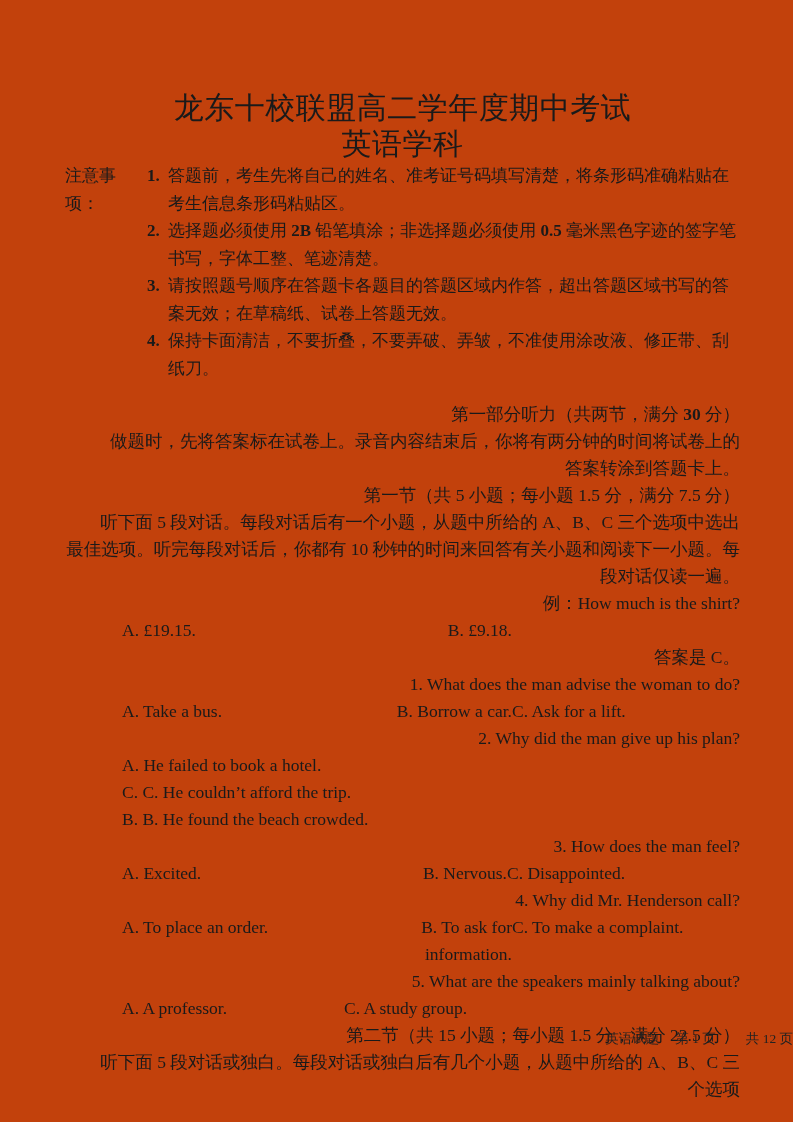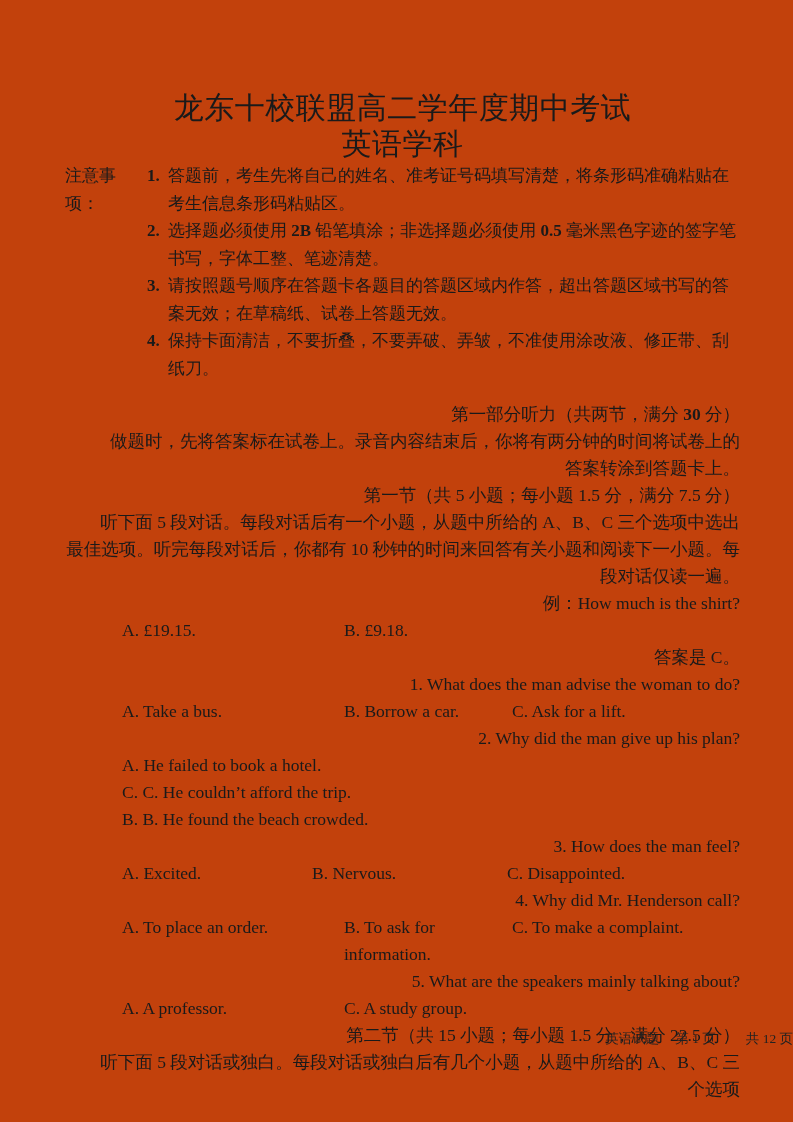--- a/index.html
+++ b/index.html
@@ -38,21 +38,21 @@
   
   .doc-body {
     margin-top: 19px;
     font-size: 17.5px;
     line-height: 27px;
   }
   .doc-body p { margin: 0; text-align: right; }
   .indent { text-indent: 2em; }
   .opt-row { padding-left: 57px; display: flex; }
   .opt-row .o1 { width: 222px; flex: 0 0 auto; }
-  .opt-row .o2 { width: 168px; flex: 0 0 auto; }
+  .opt-row .o2 { width: 168px; flex: 0 0 auto; text-align: right; }
   .opt-row .o3 { flex: 1; }
   .opt-row.narrow .o1 { width: 190px; }
   .opt-row.narrow .o2 { width: 195px; }
   .opt-stack { padding-left: 57px; }
 
   .page-footer {
     position: absolute;
     left: 0;
     right: 0;
     top: 1030px;

